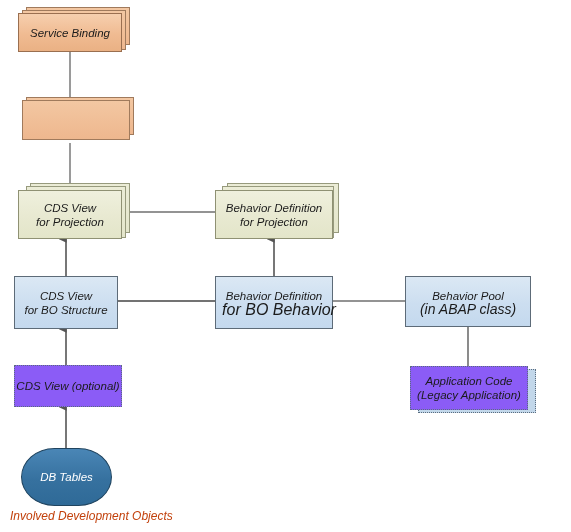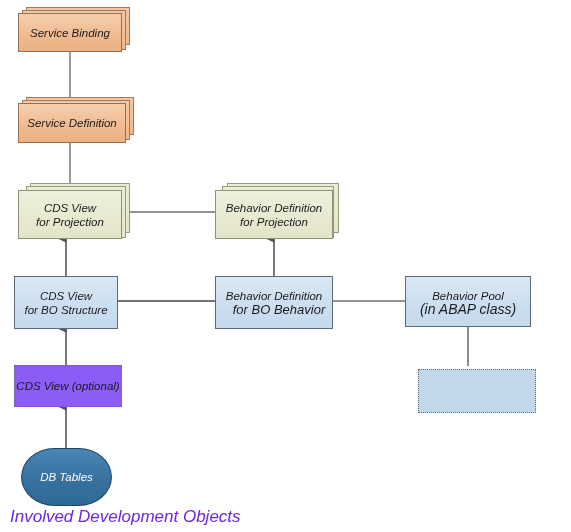--- a/index.html
+++ b/index.html
@@ -95,22 +95,22 @@
   .dbpill {
     background: linear-gradient(180deg, #4a86b6 0%, #36719f 55%, #2f6a97 100%);
     border: 1px solid #20445f;
     border-radius: 46px / 40px;
     color: #ffffff;
     font-size: 11.5px;
   }
 
   .caption {
     position: absolute;
-    color: #6d28d9;
-    font-size: 17px;
+    color: #c2410c;
+    font-size: 12px;
     line-height: 15px;
     white-space: nowrap;
     z-index: 6;
     text-align: right;
   }
 </style>
 </head>
 <body>
 
 <div id="canvas">
@@ -144,23 +144,20 @@
   </svg>
 
   <div class="stack-c orange-stack" style="left:26px; top:7px; width:104px; height:38px;"></div>
   <div class="stack-c orange-stack" style="left:22px; top:10px; width:104px; height:40px;"></div>
   <div class="node orange" style="left:18px; top:13px; width:104px; height:39px;">
     <span class="lbl">Service Binding</span>
   </div>
 
   <div class="stack-c orange-stack" style="left:26px; top:97px; width:108px; height:38px;"></div>
   <div class="stack-c orange-stack" style="left:22px; top:100px; width:108px; height:40px;"></div>
-  <div class="node orange" style="left:18px; top:103px; width:108px; height:40px;">
-    <span class="lbl">Service Definition</span>
-  </div>
 
   <div class="stack-c beige-stack" style="left:30px; top:183px; width:100px; height:50px;"></div>
   <div class="stack-c beige-stack" style="left:26px; top:186px; width:100px; height:52px;"></div>
   <div class="node beige" style="left:18px; top:190px; width:104px; height:49px;">
     <span class="lbl">
       <span>CDS View</span>
       <span class="sub" style="font-size:11.5px;line-height:14px;">for Projection</span>
     </span>
   </div>
 
@@ -176,36 +173,42 @@
   <div class="node blue" style="left:14px; top:276px; width:104px; height:53px;">
     <span class="lbl">
       <span>CDS View</span>
       <span class="sub" style="font-size:11.5px;line-height:14px;text-align:center;">for BO Structure</span>
     </span>
   </div>
 
   <div class="node blue" style="left:215px; top:276px; width:118px; height:53px;">
     <span class="lbl">
       <span>Behavior Definition</span>
-      <span class="sub" style="font-size:13px;line-height:14px;margin-left:10px;">for BO Behavior</span>
+      <span class="sub" style="font-size:16px;line-height:14px;margin-left:10px;">for BO Behavior</span>
     </span>
   </div>
 
   <div class="node blue" style="left:405px; top:276px; width:126px; height:51px;justify-content:center;">
     <span class="lbl">
       <span>Behavior Pool</span>
       <span class="sub">(in ABAP class)</span>
     </span>
   </div>
 
   <div class="node blue-dotted" style="left:14px; top:365px; width:108px; height:42px;">
     <span class="lbl">CDS View (optional)</span>
   </div>
 
   <div class="stack-c blue-dotted-stack" style="left:418px; top:369px; width:118px; height:44px;"></div>
+  <div class="node blue-dotted" style="left:410px; top:366px; width:118px; height:44px;">
+    <span class="lbl">
+      <span>Application Code</span>
+      <span class="sub" style="font-size:11.5px;line-height:14px;">(Legacy Application)</span>
+    </span>
+  </div>
 
   <div class="node dbpill" style="left:21px; top:448px; width:91px; height:58px;">
     <span class="lbl">DB Tables</span>
   </div>
 
   <div class="caption" style="left:10px; top:509px;">Involved Development Objects</div>
 
 </div>
 
 </body></html>

